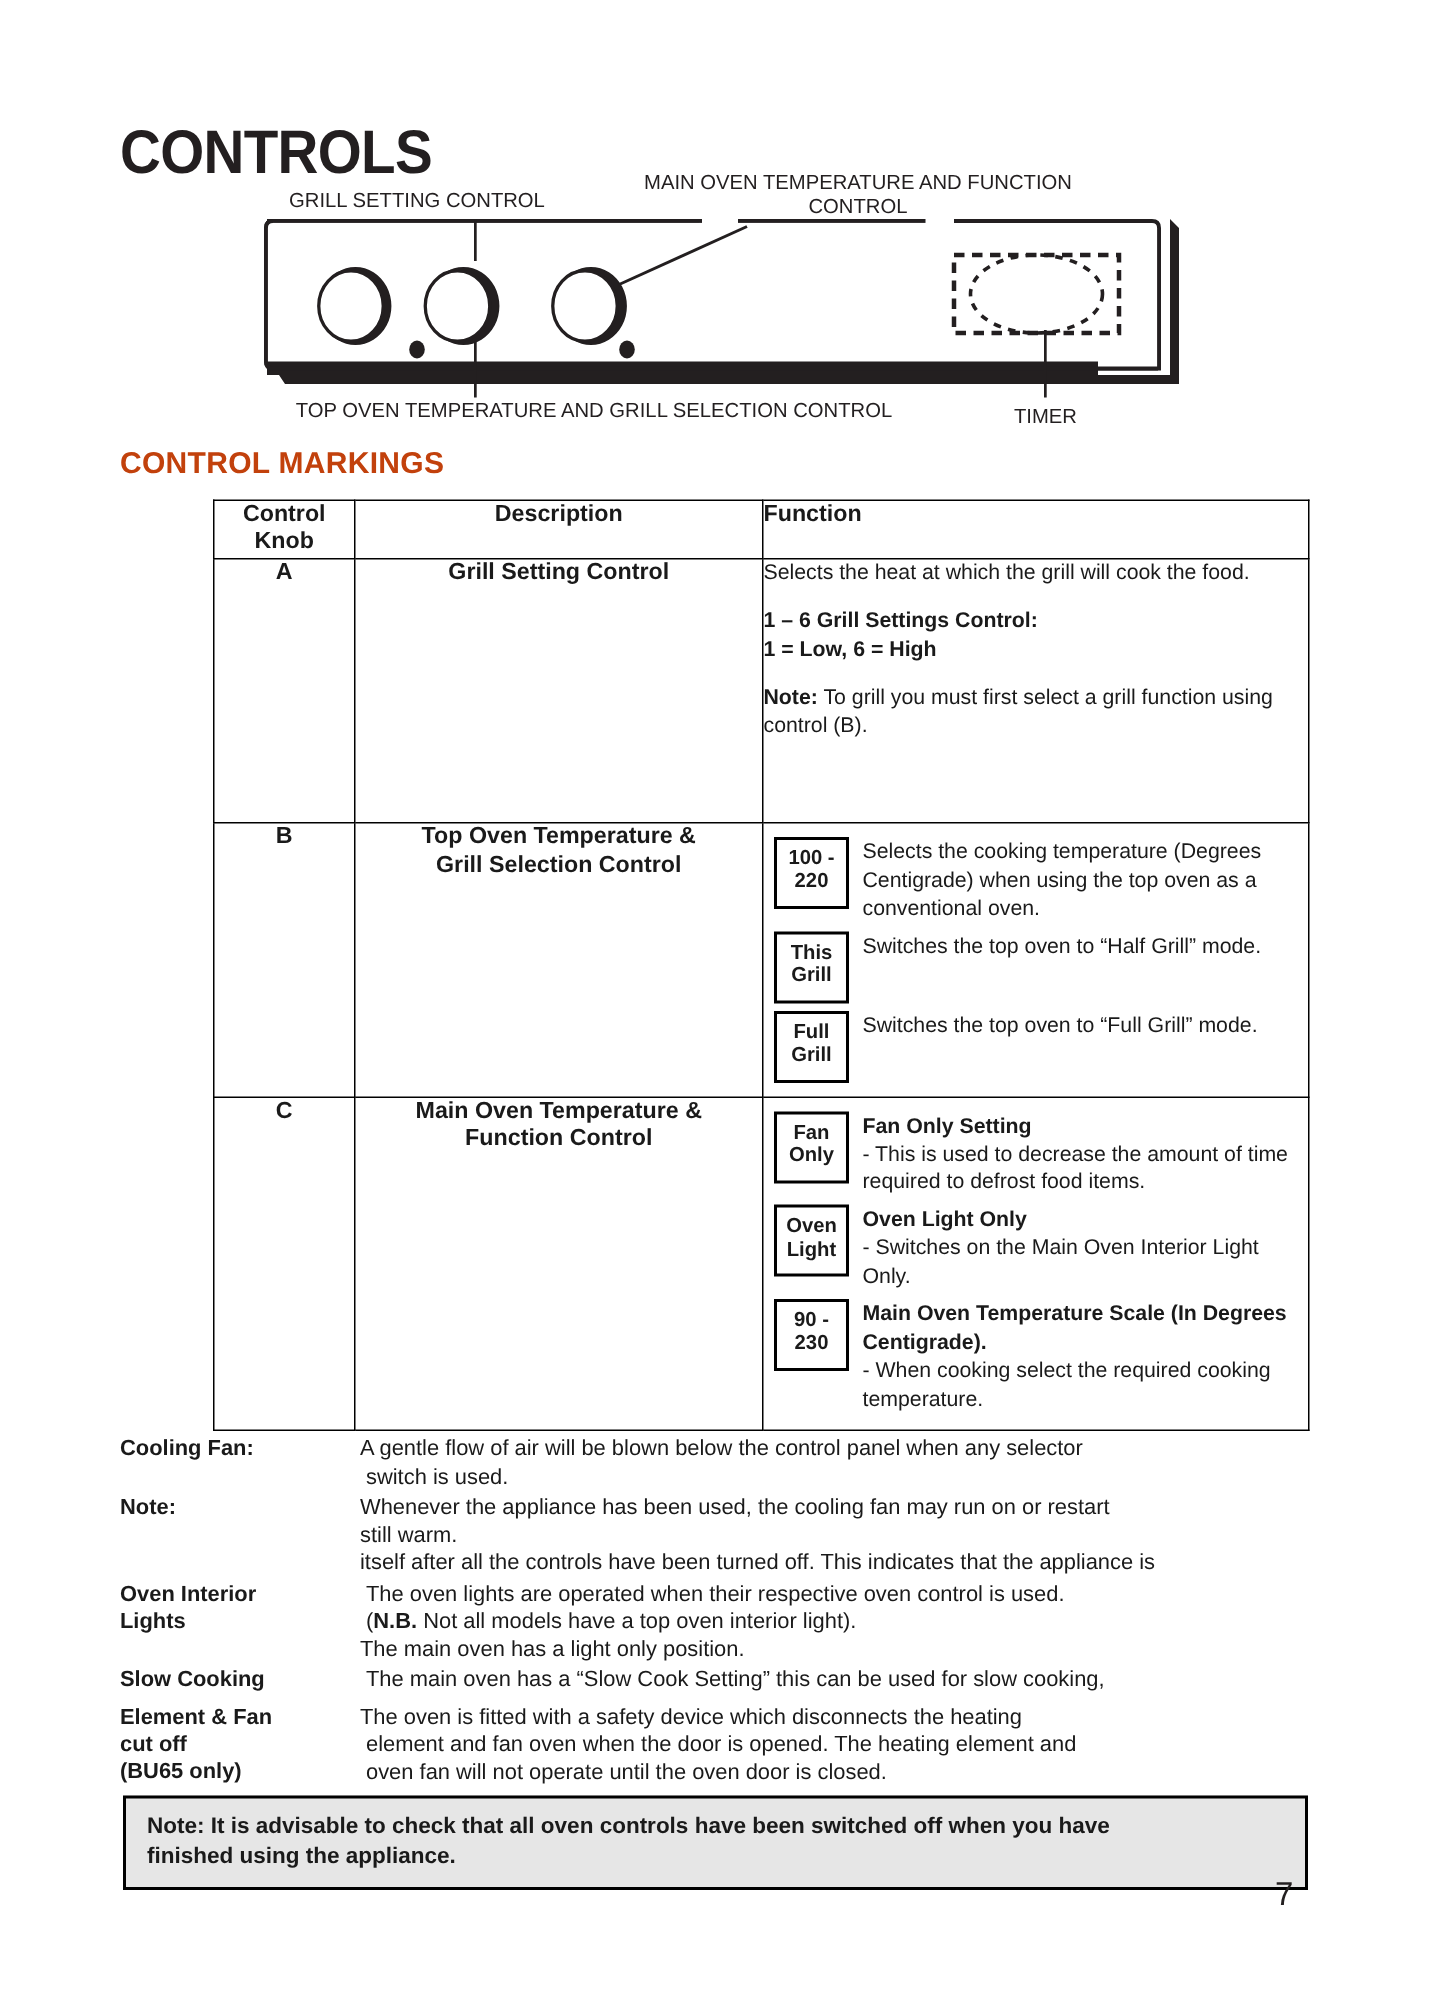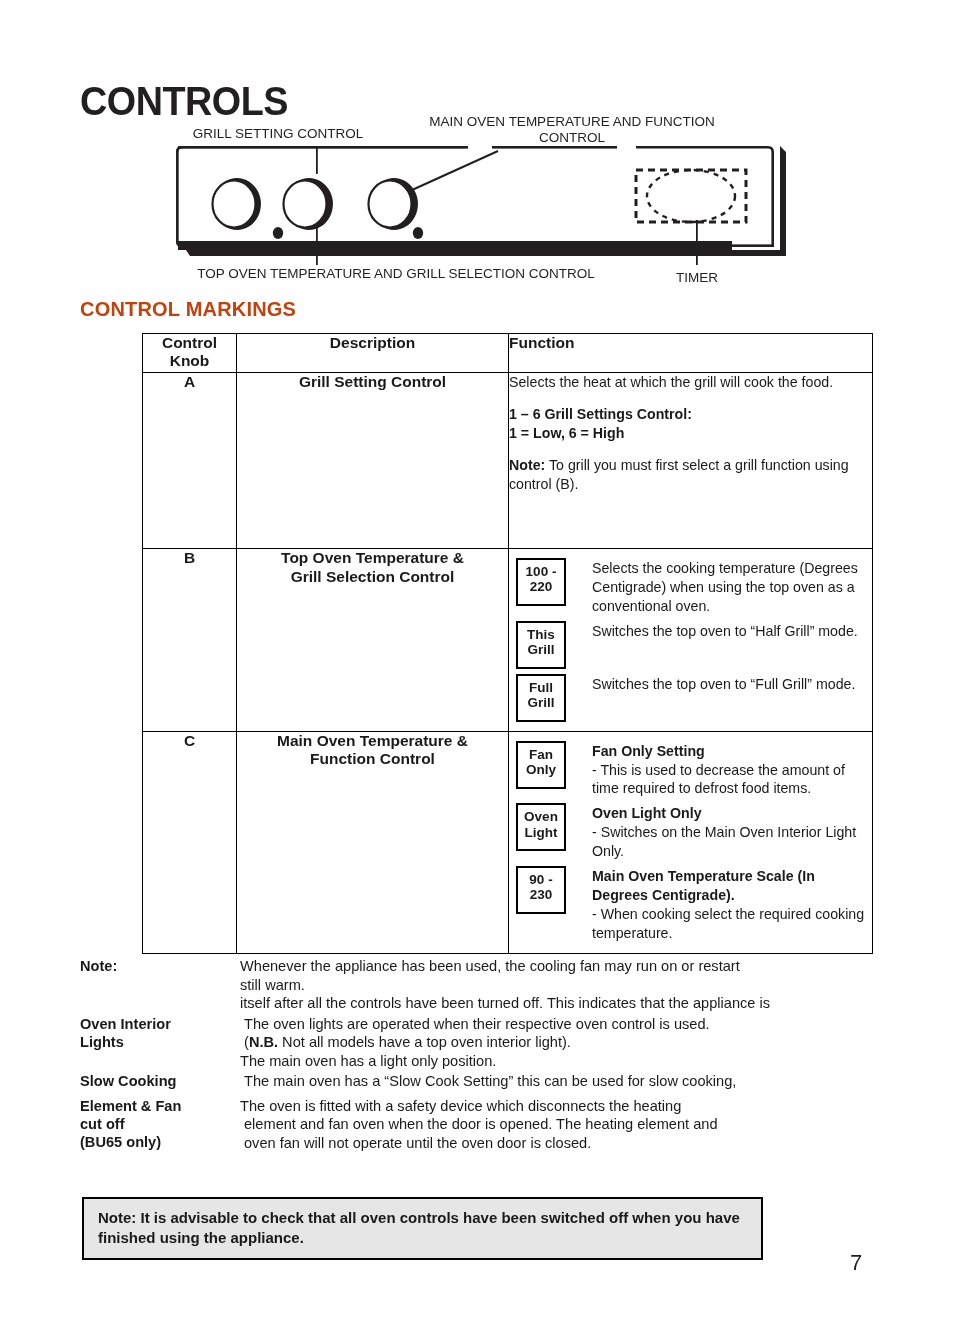--- a/index.html
+++ b/index.html
@@ -119,21 +119,21 @@
     flex: 0 0 auto;
     width: 44px;
     min-height: 36px;
     border: 2.4px solid #000;
     font-size: 13.5px;
     font-weight: bold;
     line-height: 1.14;
     text-align: center;
     padding: 4px 1px;
     box-sizing: content-box;
-    margin-right: 26px;
+    margin-right: 9px;
   }
   .icon-text {
     flex: 1 1 auto;
     font-size: 14.2px;
     line-height: 1.33;
     padding-top: 1px;
   }
   .icon-text b { font-weight: bold; }
   .icon-text .hang { display: block; }
 
@@ -163,21 +163,21 @@
   }
   .defbody p { margin: 0; }
   .defbody .ind { padding-left: 4px; }
   .defbody b { font-weight: bold; }
 
   
   .note-box {
     position: absolute;
     left: 82px;
     top: 1197px;
-    width: 681px;
+    width: 790px;
     box-sizing: border-box;
     border: 2.2px solid #000;
     background: #e6e6e6;
     padding: 9px 14px 11px 14px;
     font-size: 15px;
     font-weight: bold;
     line-height: 1.3;
   }
 
   
@@ -349,20 +349,29 @@
             <span class="hang">-  When cooking select the required cooking temperature.</span>
           </div>
         </div>
       </td>
     </tr>
   </tbody>
 </table>
 
 <div class="deflist">
 
+  <div class="defrow">
+    <div class="defterm">
+      <div>Cooling Fan:</div>
+    </div>
+    <div class="defbody">
+      <p>A gentle flow of air will be blown below the control panel when any selector</p>
+      <p class="ind">switch is used.</p>
+    </div>
+  </div>
 
   <div class="defrow">
     <div class="defterm">
       <div>Note:</div>
     </div>
     <div class="defbody">
       <p>Whenever the appliance has been used, the cooling fan may run on or restart</p>
       <p>still warm.</p>
       <p>itself after all the controls have been turned off. This indicates that the appliance is</p>
     </div>

